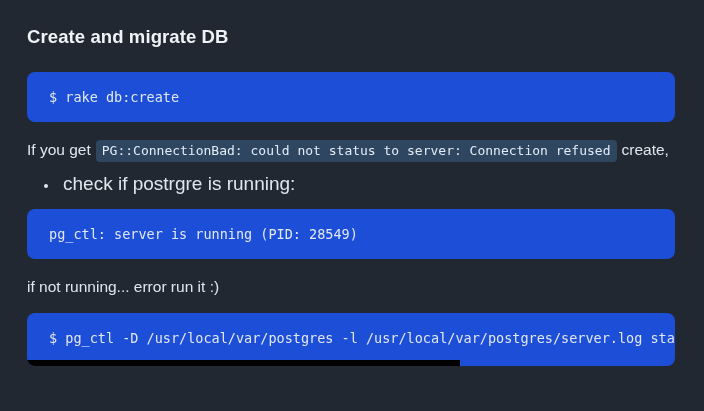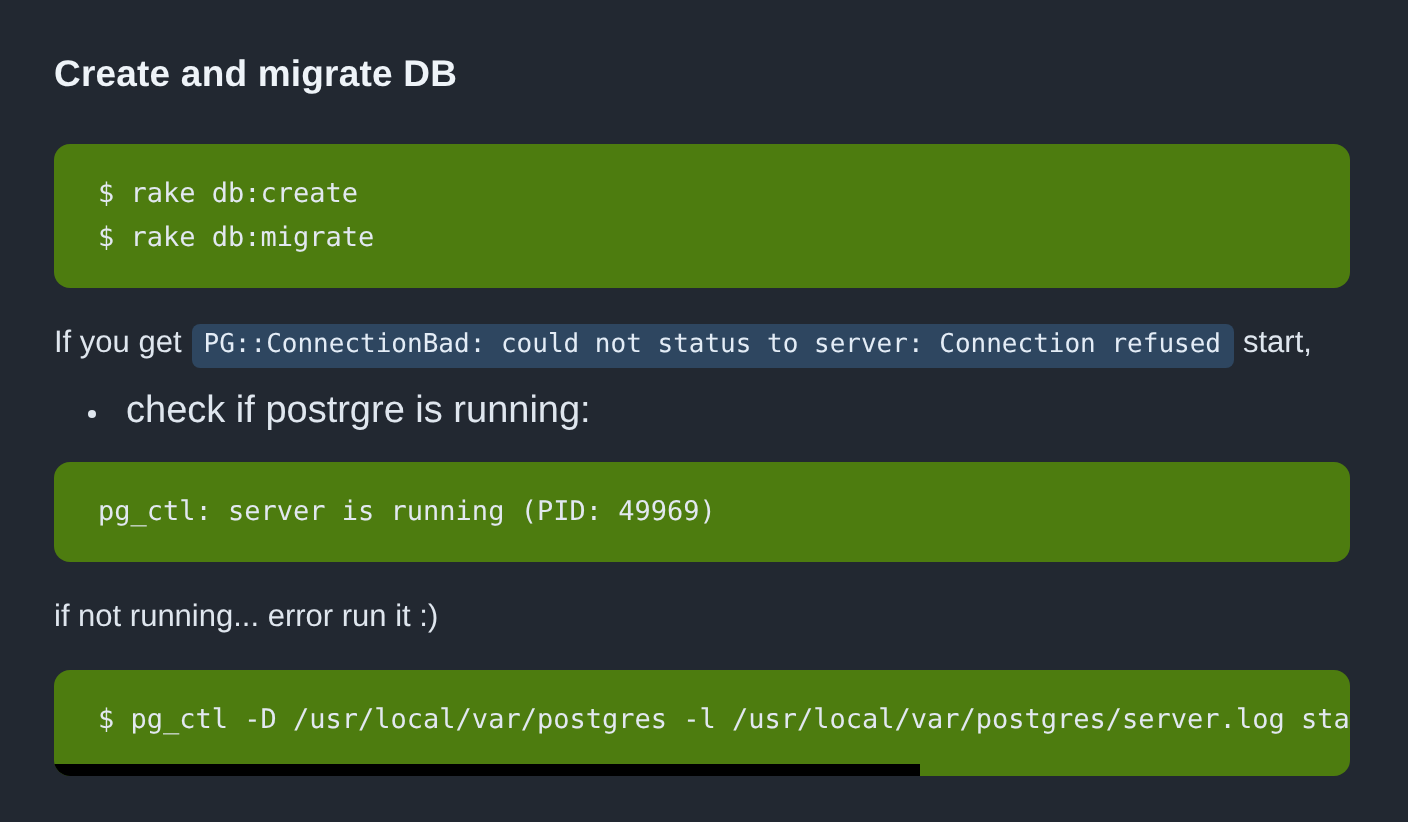--- a/index.html
+++ b/index.html
@@ -20,21 +20,21 @@
     font-size: 18.5px;
     font-weight: 700;
     color: #eef3f8;
     letter-spacing: 0.1px;
   }
   pre.code-block {
     position: relative;
     width: 648px;
     margin: 0 0 16px 0;
     padding: 14px 0 14px 22px;
-    background: #4d7c0f;
+    background: #1d4ed8;
     border-radius: 8px;
     overflow: hidden;
     font-family: "DejaVu Sans Mono", "Liberation Mono", monospace;
     font-size: 13.5px;
     line-height: 22px;
     color: #e2e8f0;
     white-space: pre;
   }
   pre.code-block.scrollable { padding-bottom: 17px; }
   .code-line { display: block; }
@@ -72,27 +72,27 @@
     background: #000000;
   }
 </style>
 </head>
 <body>
 
 <div class="markdown-body">
 
   <h2 class="section-heading">Create and migrate DB</h2>
 
-  <pre class="code-block"><span class="code-line">$ rake db:create</span><span class="code-line">$ rake db:migrate</span></pre>
+  <pre class="code-block"><span class="code-line">$ rake db:create</span></pre>
 
-  <p class="body-paragraph para-error"><span>If you get</span><code class="inline-code">PG::ConnectionBad: could not status to server: Connection refused</code><span>start,</span></p>
+  <p class="body-paragraph para-error"><span>If you get</span><code class="inline-code">PG::ConnectionBad: could not status to server: Connection refused</code><span>create,</span></p>
 
   <ul class="bullet-list">
     <li>check if postrgre is running:</li>
   </ul>
 
-  <pre class="code-block"><span class="code-line">pg_ctl: server is running (PID: 49969)</span></pre>
+  <pre class="code-block"><span class="code-line">pg_ctl: server is running (PID: 28549)</span></pre>
 
   <p class="body-paragraph">if not running... error run it :)</p>
 
   <pre class="code-block scrollable"><span class="code-line">$ pg_ctl -D /usr/local/var/postgres -l /usr/local/var/postgres/server.log start</span><span class="h-scrollbar-thumb"></span></pre>
 
 </div>
 
 </body></html>

